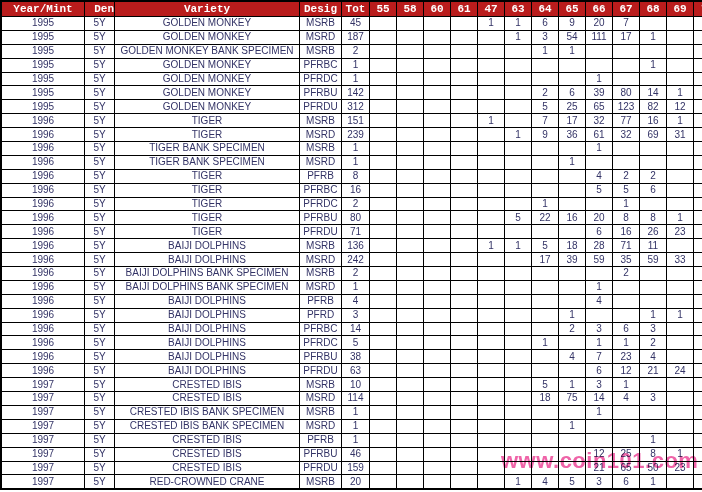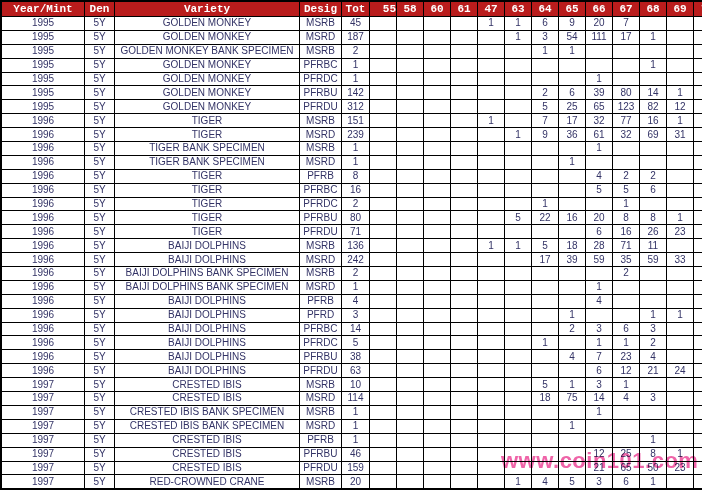--- a/index.html
+++ b/index.html
@@ -31,25 +31,25 @@
     font-family:"Liberation Sans",sans-serif;
   }
 </style>
 </head>
 <body>
 
 <table class="census">
   <thead>
     <tr>
         <th style="width: 82px;">Year/Mint</th>
-        <th style="width: 29px;">Den</th>
+        <th style="width: 29px; text-align: right;">Den</th>
         <th style="width: 184px; margin-left: 40px;">Variety</th>
         <th style="width: 41px;">Desig</th>
         <th style="width: 27px;">Tot</th>
-        <th style="width: 26px; text-align: right;">55</th>
+        <th style="width: 26px;">55</th>
         <th style="width: 26px;">58</th>
         <th style="width: 26px;">60</th>
         <th style="width: 26px;">61</th>
         <th style="width: 26px;">47</th>
         <th style="width: 26px;">63</th>
         <th style="width: 26px; margin-left: 44px;">64</th>
         <th style="width: 26px;">65</th>
         <th style="width: 26px;">66</th>
         <th style="width: 26px;">67</th>
         <th style="width: 26px;">68</th>

